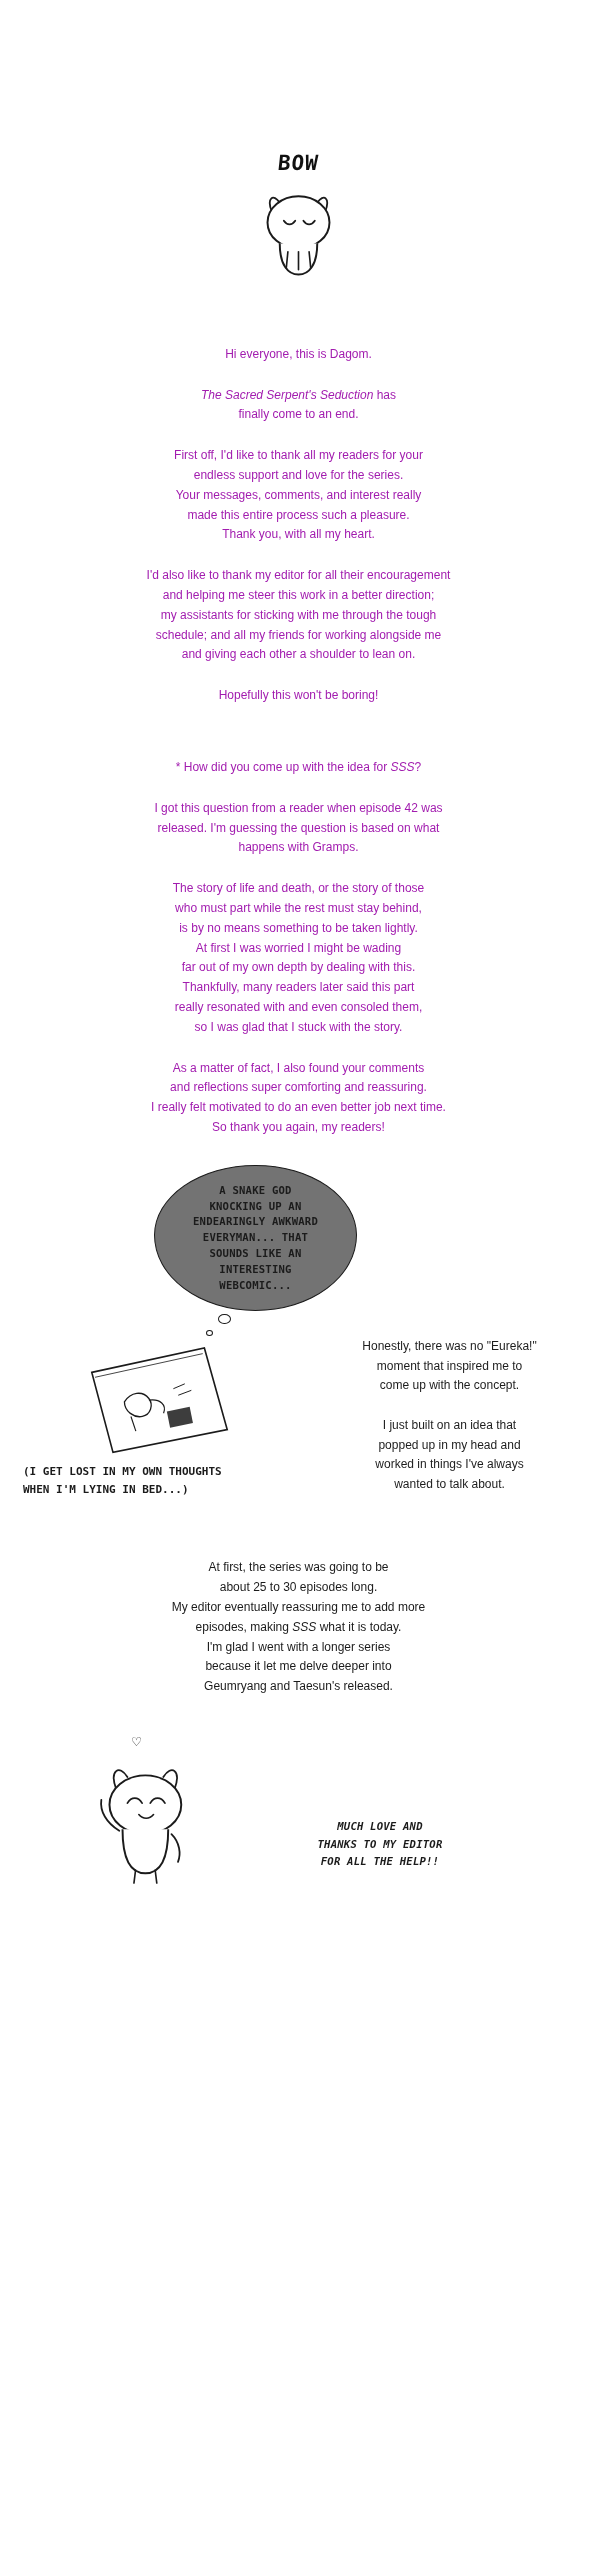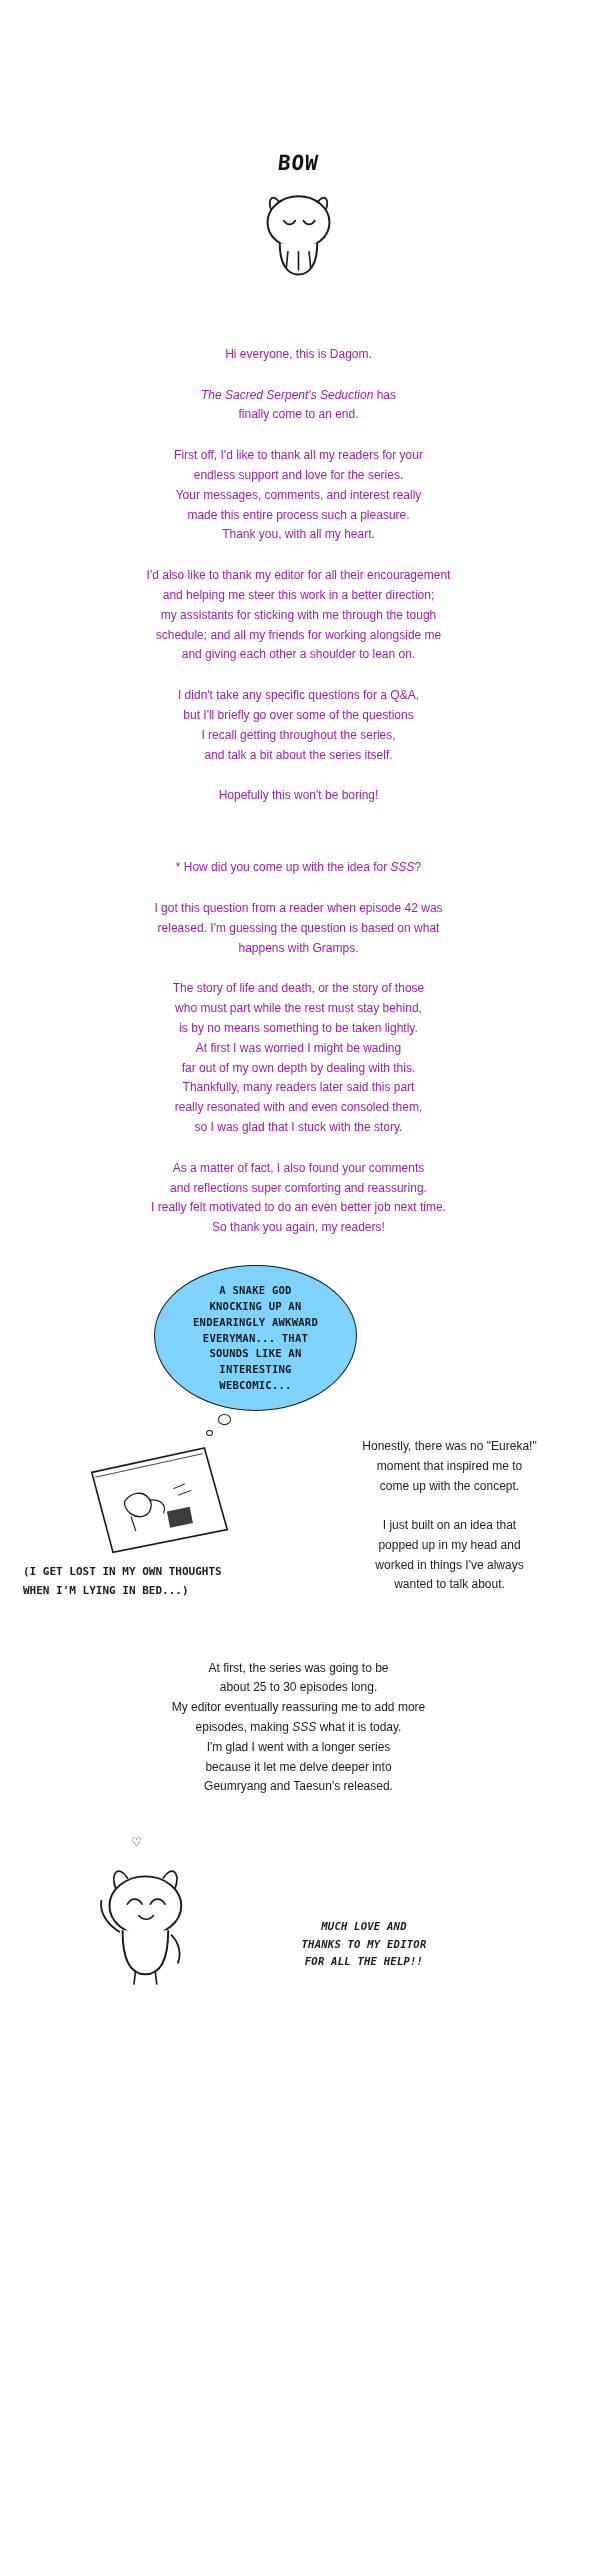--- a/index.html
+++ b/index.html
@@ -68,21 +68,21 @@
     margin-top: 8.2px;
   }
   .thought-bubble {
     position: absolute;
     left: 154px;
     top: 6.5px;
     width: 203px;
     height: 146px;
     border: 1.6px solid #1b1b1b;
     border-radius: 50% 50% 50% 50% / 48% 48% 52% 52%;
-    background: #7dd3fc;
+    background: #737373;
     display: flex;
     align-items: center;
     justify-content: center;
     text-align: center;
     padding: 9.8px 21px;
   }
   .bubble-text {
     font-family: "DejaVu Sans Mono", monospace;
     font-size: 10.6px;
     line-height: 1.5;
@@ -149,21 +149,21 @@
   }
   .mascot-bottom {
     position: absolute;
     left: 65px;
     top: 16.4px;
     width: 164px;
     height: 155px;
   }
   .final-note {
     position: absolute;
-    left: 229px;
+    left: 245px;
     top: 88px;
     width: 270px;
     font-family: "DejaVu Sans Mono", monospace;
     font-size: 10.6px;
     font-weight: bold;
     font-style: italic;
     line-height: 1.65;
     letter-spacing: 0.2px;
     color: #1b1b1b;
     white-space: pre-line;
@@ -219,24 +219,20 @@
 Your messages, comments, and interest really
 made this entire process such a pleasure.
 Thank you, with all my heart.</p>
 
     <p class="para" style="white-space:pre-line;">I'd also like to thank my editor for all their encouragement
 and helping me steer this work in a better direction;
 my assistants for sticking with me through the tough
 schedule; and all my friends for working alongside me
 and giving each other a shoulder to lean on.</p>
 
-    <p class="para" style="white-space:pre-line;">I didn't take any specific questions for a Q&amp;A,
-but I'll briefly go over some of the questions
-I recall getting throughout the series,
-and talk a bit about the series itself.</p>
 
     <p class="para">Hopefully this won't be boring!</p>
 
     <div class="gap-lg"></div>
 
     <p class="para">
       <span>* How did you come up with the idea for </span><em>SSS</em><span>?</span>
     </p>
 
     <p class="para" style="white-space:pre-line;">I got this question from a reader when episode 42 was

